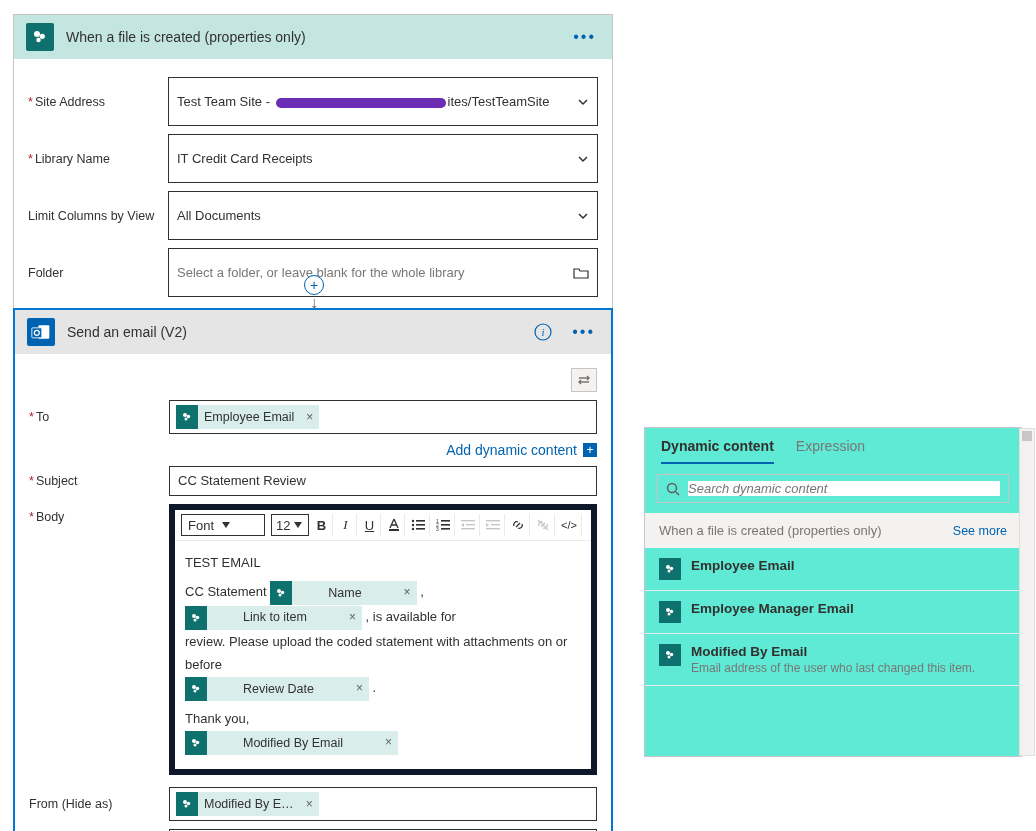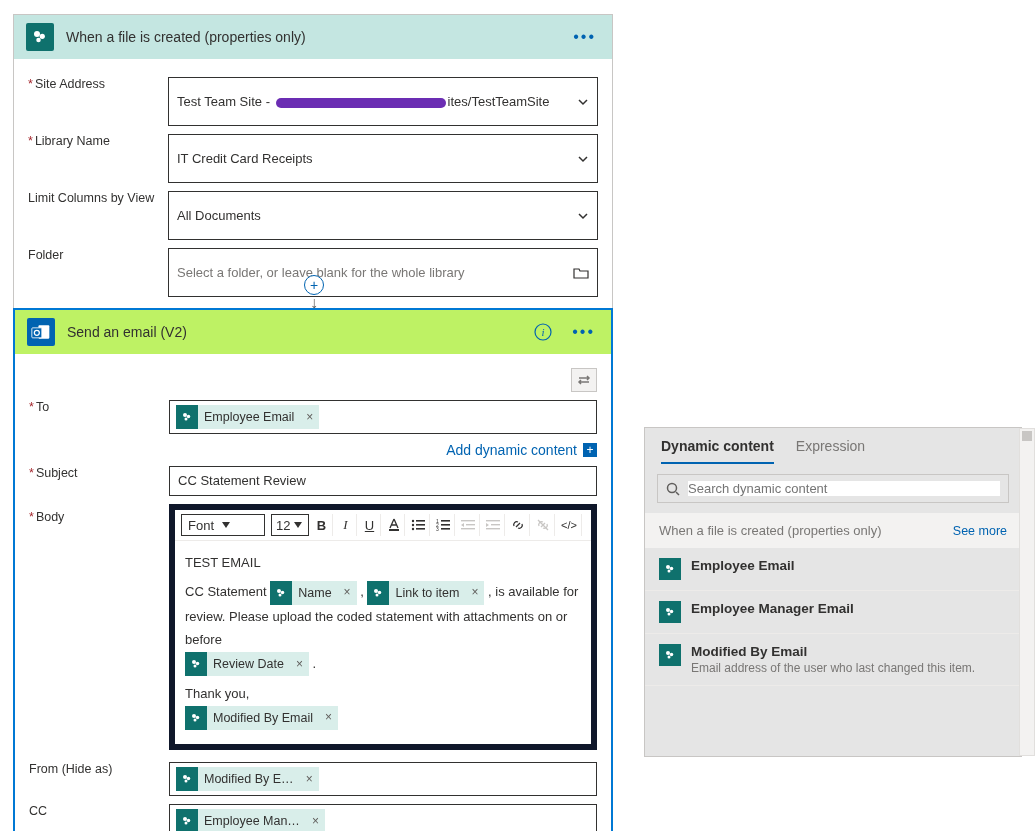--- a/index.html
+++ b/index.html
@@ -13,21 +13,21 @@
   .card-header { display: flex; align-items: center; padding: 8px 12px; gap: 12px; }
   .trigger-card .card-header { background: #c4e6e1; }
   .sp-icon-box {
     width: 28px; height: 28px; background: #0f716d; border-radius: 2px;
     display: flex; align-items: center; justify-content: center; flex-shrink: 0;
   }
   .sp-icon-box svg { width: 18px; height: 18px; fill: #fff; }
   .card-title { flex: 1; font-size: 14px; }
   .ellipsis { color: #0063b1; font-size: 16px; letter-spacing: 2px; cursor: pointer; padding: 2px 4px; }
   .card-body { padding: 10px 14px 14px 14px; }
-  .form-row { display: flex; margin: 8px 0; }
+  .form-row { display: flex; align-items: center; margin: 8px 0; }
   .form-label { width: 140px; font-size: 12.5px; color: #323130; }
   .req::before { content: "*"; color: #a4262c; margin-right: 2px; }
   .form-control {
     flex: 1; display: flex; align-items: center; justify-content: space-between;
     border: 1px solid #323130; padding: 16px 8px; font-size: 13px; min-height: 30px;
     cursor: pointer; background: #fff;
   }
   .chev { width: 12px; height: 12px; }
   .chev path { stroke: #323130; stroke-width: 1.5; fill: none; }
   .folder-icn { width: 16px; height: 14px; }
@@ -42,21 +42,21 @@
   .connector { position:absolute; left: 302px; top:275px; width:24px; display:flex; flex-direction:column; align-items:center; }
   .add-circle {
     width:20px; height:20px; border:1px solid #0063b1; border-radius:50%;
     display:flex; align-items:center; justify-content:center; color:#0063b1; font-size:14px;
     background:#fff; cursor:pointer;
   }
   .arrow-down { font-size:16px; color:#605e5c; line-height:1; }
 
   
   .action-card { left: 13px; top: 308px; width: 600px; border: 2px solid #0078d4; }
-  .action-card .card-header { background: #bef264; }
+  .action-card .card-header { background: #e5e5e5; }
   .outlook-icon-box { width:28px; height:28px; background:#0063b1; display:flex; align-items:center; justify-content:center; flex-shrink:0; border-radius:2px;}
   .outlook-icon-box svg { width:20px; height:18px; fill:#fff; }
   .info-icn { width:18px; height:18px; margin-right:4px; cursor:pointer; }
   .info-icn circle { fill:none; stroke:#0063b1; stroke-width:1.2; }
   .info-icn text { fill:#0063b1; font-size:11px; font-family: Georgia, serif; font-style: italic; }
 
   .swap-box { display:flex; justify-content:flex-end; margin-top:4px; }
   .swap-btn { width:26px; height:24px; background:#f3f2f1; border:1px solid #c8c6c4; display:flex; align-items:center; justify-content:center; cursor:pointer;}
   .swap-btn svg { width:14px; height:14px; stroke:#797775; fill:none; stroke-width:1.5; }
 
@@ -83,41 +83,41 @@
 
   
   .editor-wrap { flex:1; border:6px solid #0f172a; }
   .editor-toolbar { display:flex; align-items:center; padding:4px 6px; gap:2px; border-bottom:1px solid #edebe9;}
   .et-btn { min-width:22px; height:22px; display:flex; align-items:center; justify-content:center; cursor:pointer; color:#323130; font-size:13px; border-right:1px solid #edebe9; padding:0 4px;}
   .et-btn.disabled { color:#c8c6c4; cursor:default; }
   .font-sel { display:flex; align-items:center; border:1px solid #323130; height:22px; padding:0 6px; font-size:13px; min-width:84px; gap:8px; cursor:pointer;}
   .size-sel { display:flex; align-items:center; border:1px solid #323130; height:22px; padding:0 4px; font-size:13px; min-width:38px; gap:4px; margin-left:4px; cursor:pointer;}
   .tri-down { width:0; height:0; border-left:4px solid transparent; border-right:4px solid transparent; border-top:6px solid #323130; }
   .editor-body { padding:10px 10px 14px 10px; font-size:13px; line-height:1.8; }
-  .editor-body .inline-token { vertical-align: middle; }
+  .editor-body .inline-token { vertical-align: middle; gap: 30px; }
 
   .form-row.align-top { align-items:flex-start; }
   .form-row.align-top .form-label { padding-top:6px; }
 
   
-  .dyn-panel { position:absolute; left:644px; top:427px; width:378px; border:1px solid #c8c6c4; background:#e5e5e5; }
+  .dyn-panel { position:absolute; left:644px; top:427px; width:378px; border:1px solid #c8c6c4; background:#5eead4; }
   .dyn-scroll { position:absolute; right:-14px; top:0; bottom:0; width:16px; background:#f3f2f1; border:1px solid #e1dfdd; }
   .dyn-scroll .thumb { position:absolute; left:2px; right:2px; top:2px; height:10px; background:#c8c6c4; }
 
   .dyn-tabs { display:flex; gap:22px; padding:10px 16px 0 16px; }
   .dyn-tab { font-size:14px; padding-bottom:8px; cursor:pointer; }
   .dyn-tab.active { color:#323130; font-weight:600; border-bottom:2px solid #0063b1; }
   .dyn-tab.inactive { color:#797775; }
 
   .dyn-search-row { padding:10px 12px; }
   .dyn-search {
     border:1px solid #c8c6c4; display:flex; align-items:center; padding:6px 8px; gap:8px;
   }
   .dyn-search svg { width:14px; height:14px; stroke:#605e5c; fill:none; stroke-width:1.5; }
-  .dyn-search input { border:none; outline:none; flex:1; font-size:13px; color:#323130; }
+  .dyn-search input { border:none; outline:none; flex:1; font-size:13px; color:#323130;font-style:italic; }
 
   .dyn-group-header {
     background:#f3f2f1; color:#797775; font-size:13px; padding:10px 14px;
     display:flex; justify-content:space-between; align-items:center;
   }
   .see-more { color:#0063b1; font-size:12.5px; cursor:pointer; }
 
   .dyn-item { display:flex; gap:10px; padding:10px 14px; border-bottom:1px solid #edebe9; cursor:pointer; }
   .dyn-item:last-child { border-bottom:none; }
   .dyn-item-icon { width:22px; height:22px; background:#0f716d; display:flex; align-items:center; justify-content:center; flex-shrink:0; }

